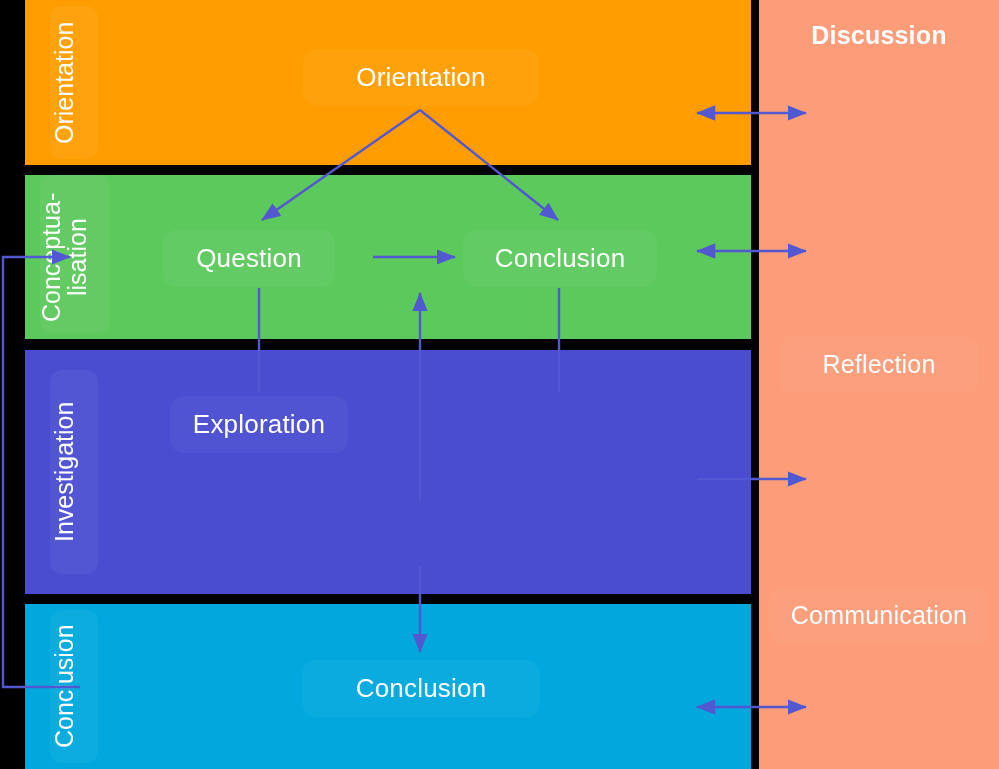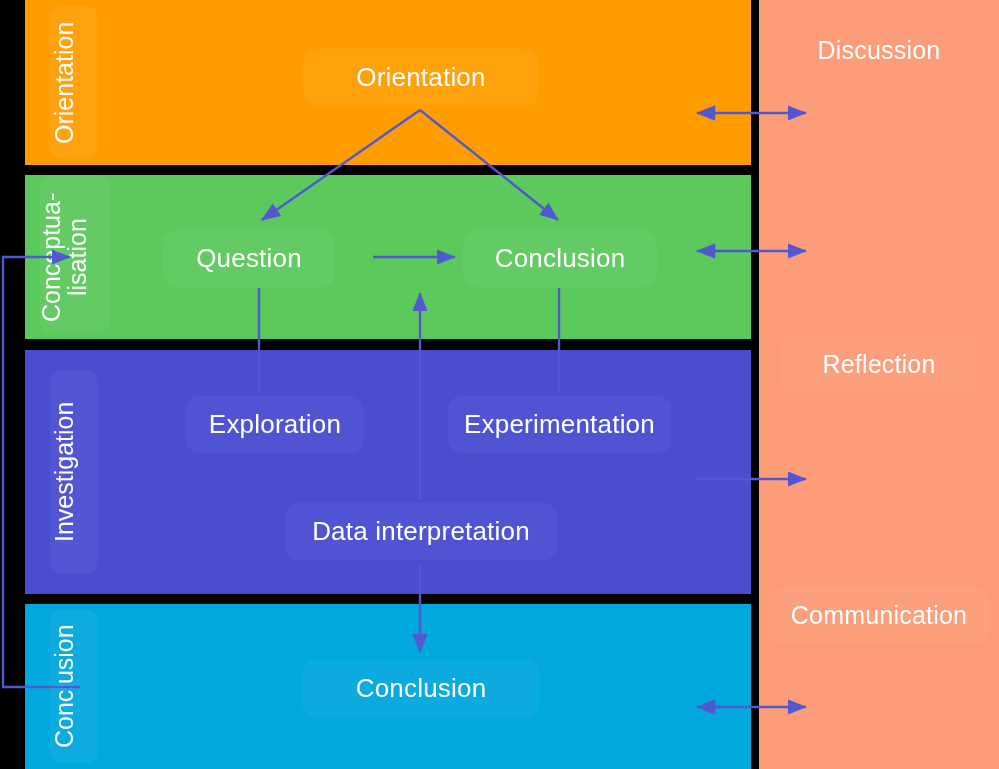--- a/index.html
+++ b/index.html
@@ -35,21 +35,21 @@
     color: #ffffff;
     font-size: 25px;
     font-weight: 400;
     letter-spacing: 0.2px;
     white-space: nowrap;
   }
   .side-label.pill {
     background: rgba(255,255,255,0.035);
     border-radius: 12px;
   }
-  #side-discussion   { top: 36px;  }
+  #side-discussion   { top: 21px; font-weight: bold;  }
   #side-reflection   { top: 336px; padding: 14px 0; left: 21px; width: 198px; }
   #side-communication{ top: 587px; padding: 14px 0; left: 10px; width: 220px; }
 
   
   .band {
     position: absolute;
     left: 25px;
     width: 726px;
   }
   .band-label {
@@ -91,21 +91,21 @@
     font-size: 26px;
     letter-spacing: 0.2px;
     white-space: nowrap;
     border-radius: 14px;
     background: rgba(255,255,255,0.045);
   }
 
   #node-orientation   { left: 303px; top: 49px;  width: 236px; height: 57px; }
   #node-question      { left: 163px; top: 230px; width: 172px; height: 57px; }
   #node-hypothesis    { left: 463px; top: 230px; width: 194px; height: 57px; }
-  #node-exploration   { left: 186px; top: 396px; width: 178px; height: 57px; }
+  #node-exploration   { left: 170px; top: 396px; width: 178px; height: 57px; }
   #node-experimentation{ left: 448px; top: 396px; width: 223px; height: 57px; }
   #node-datainterp    { left: 285px; top: 503px; width: 272px; height: 57px; }
   #node-conclusion    { left: 302px; top: 660px; width: 238px; height: 57px; }
 
   
   #arrows {
     position: absolute;
     left: 0; top: 0;
     width: 999px; height: 769px;
     pointer-events: none;
@@ -140,22 +140,20 @@
 
   <div class="band" id="band-conclusion">
     <div class="band-label-pill" style="left:25px;top:6px;width:48px;height:153px;"></div>
     <div class="band-label">Conclusion</div>
   </div>
 
   <div class="node" id="node-orientation">Orientation</div>
   <div class="node" id="node-question">Question</div>
   <div class="node" id="node-hypothesis">Conclusion</div>
   <div class="node" id="node-exploration">Exploration</div>
-  <div class="node" id="node-experimentation">Experimentation</div>
-  <div class="node" id="node-datainterp">Data interpretation</div>
   <div class="node" id="node-conclusion">Conclusion</div>
 
   <svg id="arrows" viewBox="0 0 999 769">
     <defs>
       <marker id="ah" markerWidth="9" markerHeight="9" refX="7.6" refY="3.2" orient="auto" markerUnits="strokeWidth">
         <path d="M0,0 L8,3.2 L0,6.4 z" fill="#5258d0"></path>
       </marker>
       <marker id="ah-start" markerWidth="9" markerHeight="9" refX="0.4" refY="3.2" orient="auto" markerUnits="strokeWidth">
         <path d="M8,0 L0,3.2 L8,6.4 z" fill="#5258d0"></path>
       </marker>

